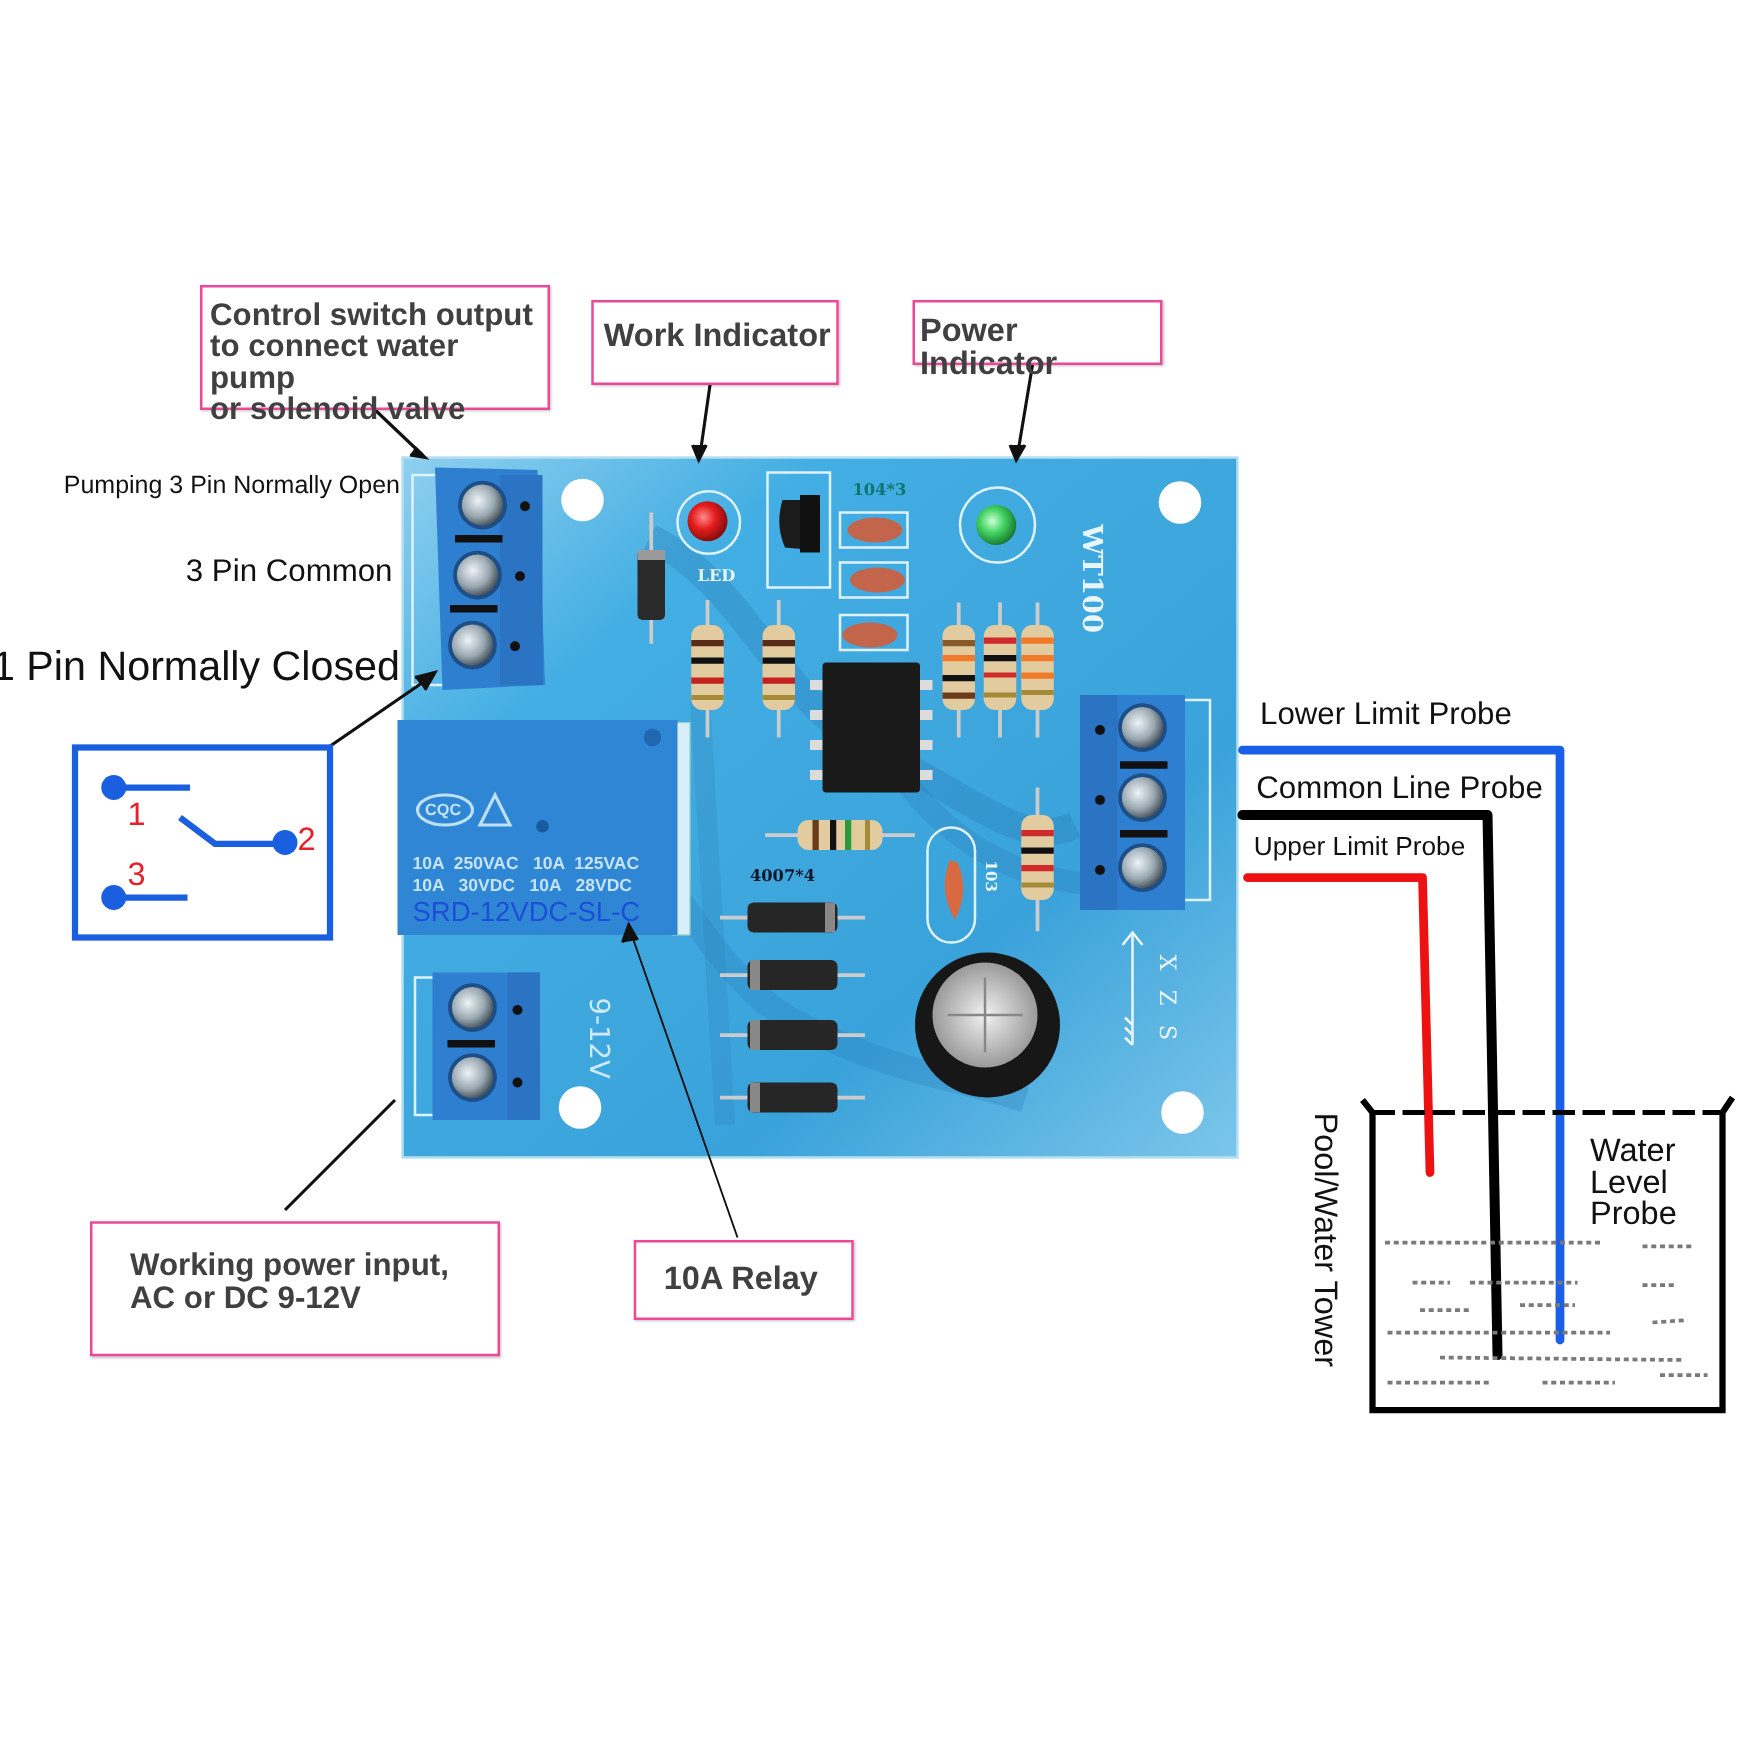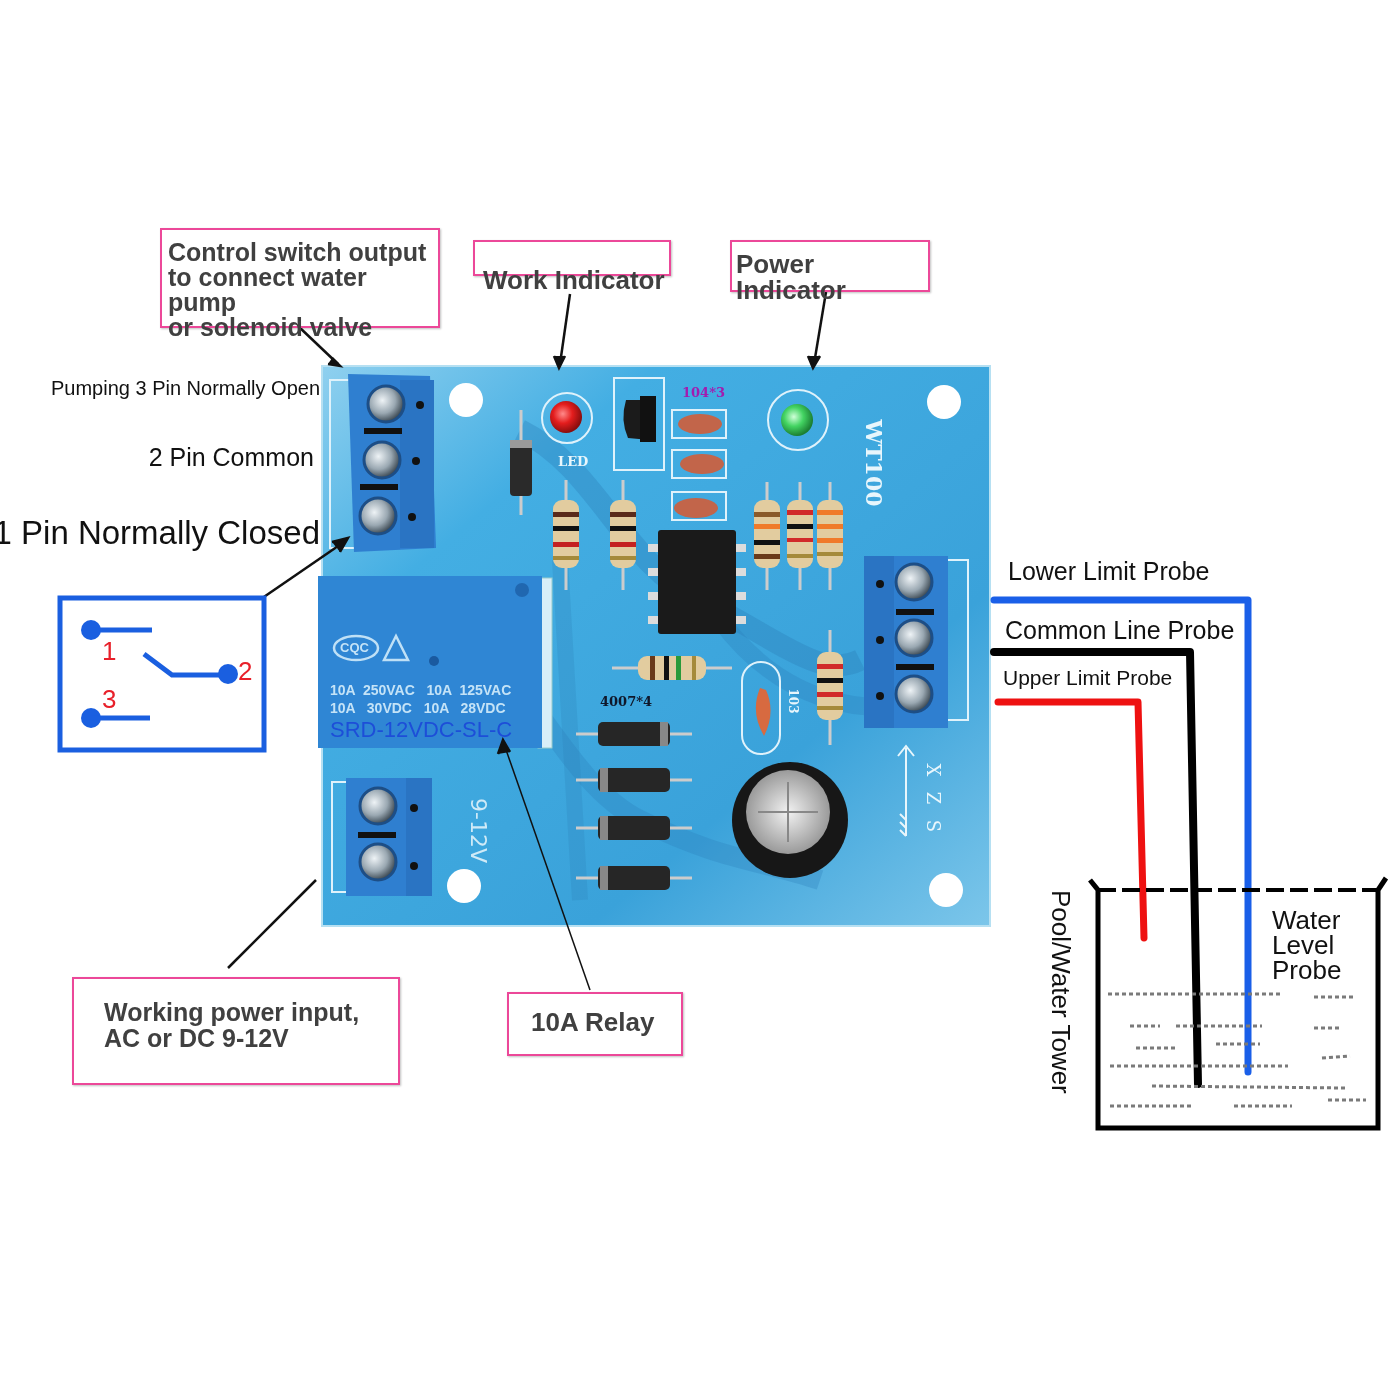--- a/index.html
+++ b/index.html
@@ -242,21 +242,21 @@
 
   <g stroke="#e8f6fc" stroke-width="2" fill="none">
     <line x1="906" y1="748" x2="906" y2="836"></line>
     <path d="M898 756 L906 746 L914 756"></path>
     <path d="M906 836 L900 830 M906 828 L900 822 M906 820 L900 814"></path>
   </g>
 </svg>
 
 <div class="abs" style="left:830px;top:450px;transform:rotate(90deg);font-family:'DejaVu Serif',serif;font-weight:bold;font-size:22px;color:#e8f6fc;">WT100</div>
 <div class="abs" style="left:558px;top:454px;font-family:'DejaVu Serif',serif;font-weight:bold;font-size:13px;color:#e8f6fc;">LED</div>
-<div class="abs" style="left:682px;top:385px;font-family:'DejaVu Serif',serif;font-weight:bold;font-size:13px;color:#a21caf;">104*3</div>
+<div class="abs" style="left:682px;top:385px;font-family:'DejaVu Serif',serif;font-weight:bold;font-size:13px;color:#0f766e;">104*3</div>
 <div class="abs" style="left:600px;top:694px;font-family:'DejaVu Serif',serif;font-weight:bold;font-size:13px;color:#0f172a;">4007*4</div>
 <div class="abs" style="left:780px;top:694px;transform:rotate(90deg);font-family:'DejaVu Serif',serif;font-weight:bold;font-size:12px;color:#e8f6fc;">103</div>
 <div class="abs" style="left:446px;top:818px;transform:rotate(90deg);font-family:'DejaVu Sans',sans-serif;font-size:22px;color:#cfeaf7;">9-12V</div>
 <div class="abs" style="left:920px;top:756px;width:26px;font-family:'DejaVu Serif',serif;font-size:18px;color:#e8f6fc;line-height:28px;text-align:center;">
   <div style="transform:rotate(90deg)">X</div>
   <div style="transform:rotate(90deg)">Z</div>
   <div style="transform:rotate(90deg)">S</div>
 </div>
 
 <div class="abs" style="left:340px;top:640px;font-size:13px;font-weight:bold;color:#c4e3f7;">CQC</div>
@@ -316,39 +316,39 @@
     </g>
   </g>
 </svg>
 
 <div class="callout" style="left:160px;top:228px;width:280px;height:100px;padding:10px 0 0 6px;font-size:25px;line-height:25px;">
   <div>Control switch output</div>
   <div>to connect water pump</div>
   <div>or solenoid valve</div>
 </div>
 
-<div class="callout" style="left:473px;top:240px;width:198px;height:36px;padding:25px 0 0 8px;font-size:26px;">
+<div class="callout" style="left:473px;top:240px;width:198px;height:68px;padding:13px 0 0 8px;font-size:26px;">
   <span>Work Indicator</span>
 </div>
 
 <div class="callout" style="left:730px;top:240px;width:200px;height:52px;padding:9px 12px 0 4px;font-size:26px;">
   <span>Power Indicator</span>
 </div>
 
 <div class="callout" style="left:72px;top:977px;width:328px;height:108px;padding:20px 0 0 30px;font-size:25px;line-height:26px;">
   <div>Working power input,</div>
   <div>AC or DC 9-12V</div>
 </div>
 
 <div class="callout" style="left:507px;top:992px;width:176px;height:64px;padding:15px 0 0 22px;font-size:26px;">
   <span>10A Relay</span>
 </div>
 
 <div class="lbl" style="right:1080px;top:377px;font-size:20px;text-align:right;">Pumping 3 Pin Normally Open</div>
-<div class="lbl" style="right:1086px;top:443px;font-size:25px;">2 Pin Common</div>
+<div class="lbl" style="right:1086px;top:443px;font-size:25px;">3 Pin Common</div>
 <div class="lbl" style="right:1080px;top:514px;font-size:33px;">1 Pin Normally Closed</div>
 
 <div class="lbl" style="left:102px;top:636px;font-size:26px;color:#e8202a;">1</div>
 <div class="lbl" style="left:238px;top:656px;font-size:26px;color:#e8202a;">2</div>
 <div class="lbl" style="left:102px;top:684px;font-size:26px;color:#e8202a;">3</div>
 
 <div class="lbl" style="left:1008px;top:557px;font-size:25px;">Lower Limit Probe</div>
 <div class="lbl" style="left:1005px;top:616px;font-size:25px;">Common Line Probe</div>
 <div class="lbl" style="left:1003px;top:666px;font-size:21px;">Upper Limit Probe</div>
 

